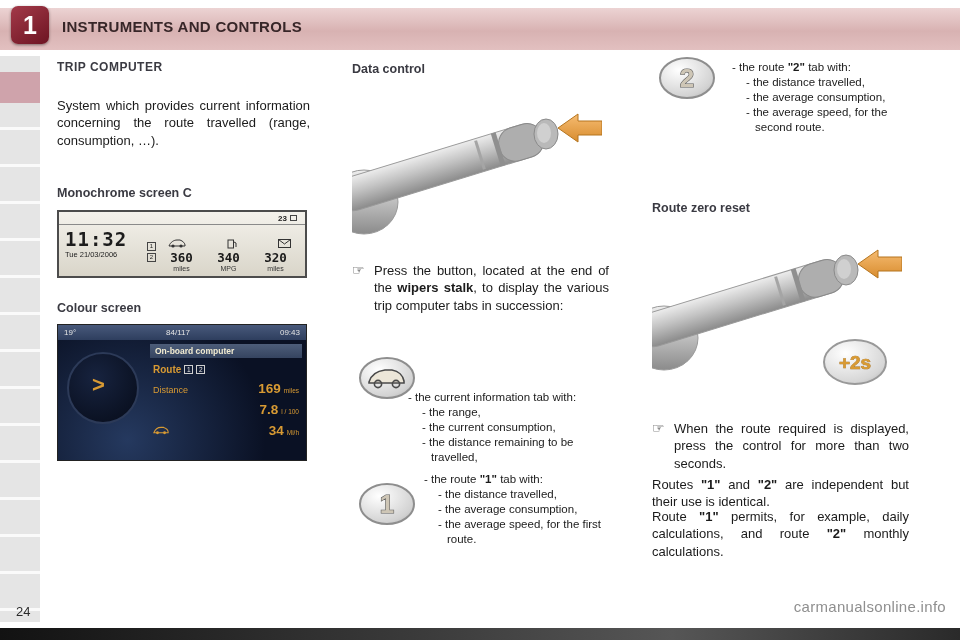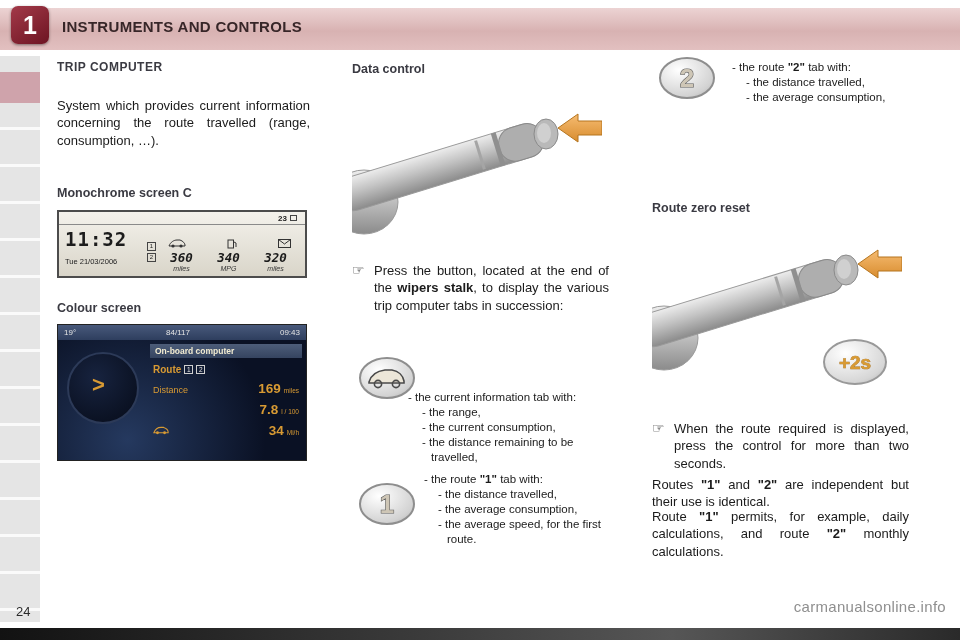--- a/index.html
+++ b/index.html
@@ -34,27 +34,27 @@
 
   
   .mono{left:57px;top:210px;width:250px;height:68px;border:2px solid #4c4c4c;
         background:linear-gradient(#f4f2ec,#d9d5c9);}
   .mono-top{height:13px;border-bottom:1px solid #8a8a8a;display:flex;justify-content:flex-end;
         align-items:center;gap:3px;padding:0 8px;font-size:8px;font-weight:bold;color:#222;}
   .mi-box{width:7px;height:6px;border:1px solid #444;display:inline-block;}
   .mono-main{display:flex;height:49px;}
   .mono-left{width:88px;padding:3px 0 0 6px;}
   .mono-time{font-family:"DejaVu Sans Mono",monospace;font-size:19px;font-weight:bold;color:#1c1c1c;letter-spacing:1px;}
-  .mono-date{font-size:7.5px;color:#222;margin-top:7px;}
+  .mono-date{font-size:7.5px;color:#222;}
   .mono-tabs{display:flex;flex-direction:column;gap:2px;justify-content:flex-end;padding-bottom:12px;}
   .mtab{width:9px;height:9px;border:1px solid #444;font-size:6px;line-height:7px;text-align:center;color:#222;}
   .mono-right{flex:1;display:flex;flex-direction:column;justify-content:flex-end;padding:2px 4px 2px 2px;}
   .mono-icons{display:flex;justify-content:space-between;padding:0 10px 1px 10px;}
   .mono-nums{display:flex;}
-  .mono-cell{width:47px;text-align:center;font-family:"DejaVu Sans Mono",monospace;font-weight:bold;font-size:12.5px;color:#1a1a1a;font-style:italic;}
+  .mono-cell{width:47px;text-align:center;font-family:"DejaVu Sans Mono",monospace;font-weight:bold;font-size:12.5px;color:#1a1a1a;}
   .mono-units .mono-cell{font-size:7px;font-weight:normal;color:#333;font-family:"Liberation Sans",sans-serif;}
 
   
   .colour{left:57px;top:324px;width:250px;height:137px;border:1px solid #222;
         background:radial-gradient(circle at 28% 85%, #25395f 0%, #0a1124 65%);}
   .col-top{height:15px;background:linear-gradient(#48597b,#2e3e5e);display:flex;align-items:center;
         justify-content:space-between;font-size:8px;color:#e3e3e3;padding:4px 6px;}
   .col-circle{position:absolute;left:9px;top:27px;width:72px;height:72px;border-radius:50%;
         background:radial-gradient(circle at 40% 35%, #17233f, #060b18);border:2px solid #2c3a58;}
   .col-chev{position:absolute;left:34px;top:47px;color:var(--screen-amber,#d89a33);font-size:22px;font-weight:bold;}
@@ -265,20 +265,21 @@
       </radialGradient>
     </defs>
     <ellipse cx="29" cy="22" rx="27" ry="20" fill="url(#bg3)" stroke="#8e8e8e" stroke-width="2"></ellipse>
     <text x="29" y="31" text-anchor="middle" font-size="26" font-weight="bold" fill="#cec6b6" stroke="#5f5f5f" stroke-width="1.2">2</text>
   </svg>
 
   <div class="abs" style="left:728px;top:60px;width:180px;">
     <div class="list-intro"><span>- the route </span><b>"2"</b><span> tab with:</span></div>
     <div class="list-item">- the distance travelled,</div>
     <div class="list-item">- the average consumption,</div>
+    <div class="list-item">- the average speed, for the second route.</div>
   </div>
 
   <div class="abs h2" style="left:652px;top:201px;">Route zero reset</div>
 
   <svg class="abs" style="left:652px;top:224px;" width="250" height="170" viewBox="0 0 250 170">
     <defs>
       <linearGradient id="sg2" x1="0" y1="0" x2="0" y2="1">
         <stop offset="0" stop-color="#ededed"></stop>
           <stop offset=".45" stop-color="#c3c3c3"></stop>
           <stop offset="1" stop-color="#8b8b8b"></stop>

